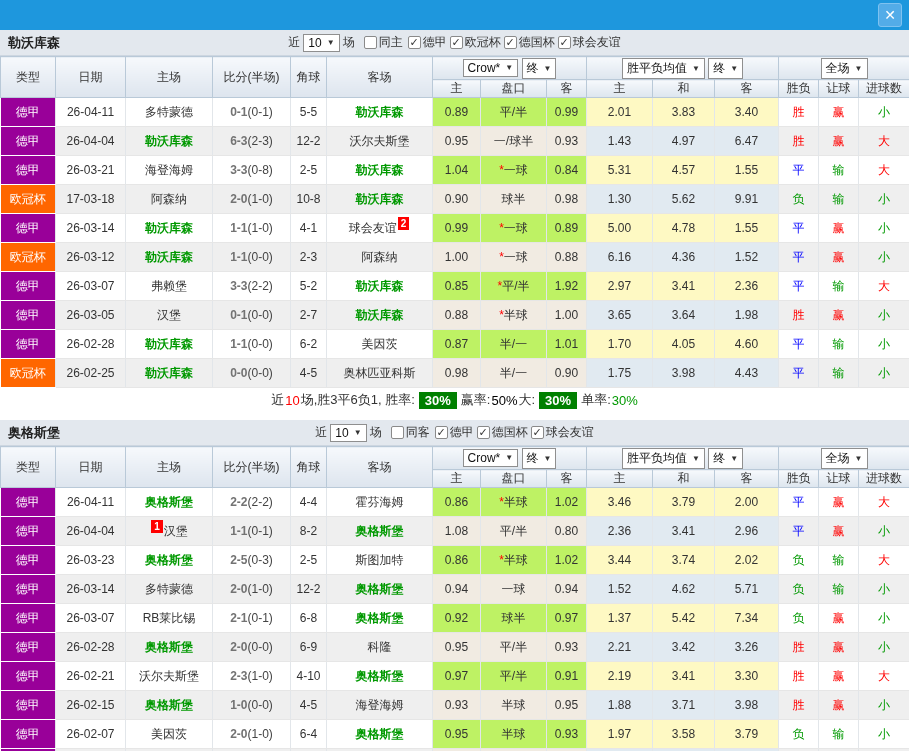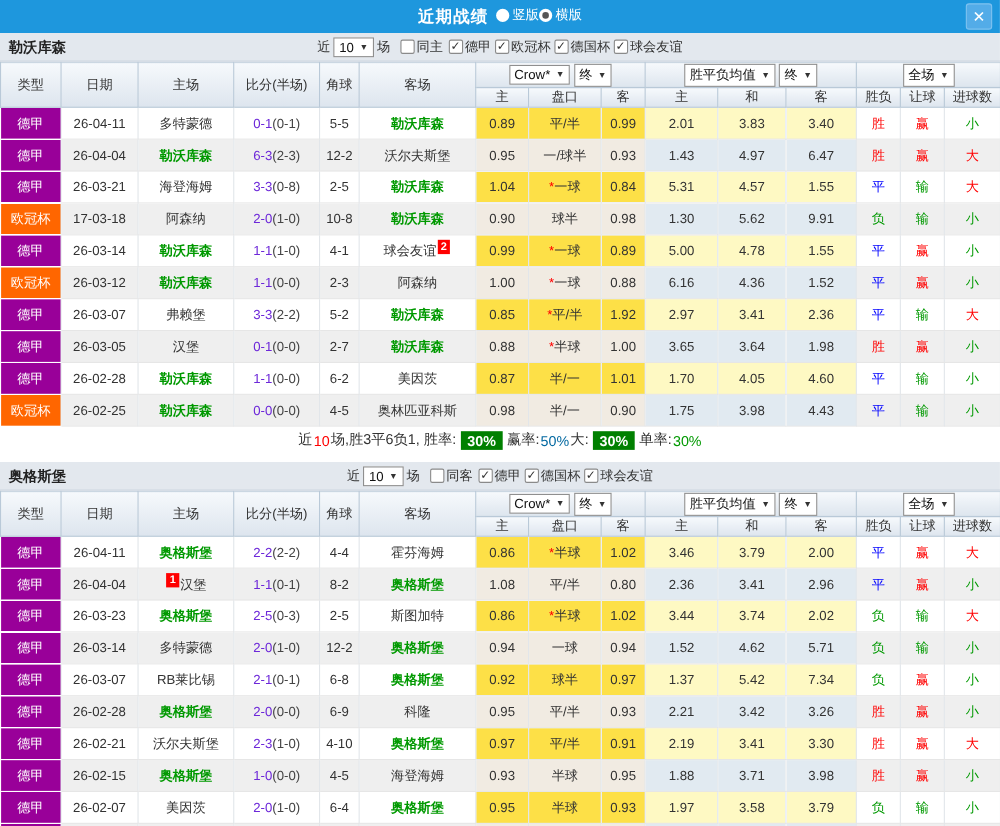--- a/index.html
+++ b/index.html
@@ -34,54 +34,44 @@
 
   
   table { border-collapse:collapse; table-layout:fixed; width:909px; }
   thead th { background:linear-gradient(#f6f9fc,#dde5ee); border:1px solid #b9c9d8;
     font-weight:normal; font-size:12px; color:#333; height:18px; padding:0; white-space:nowrap; }
   thead tr.grp th { height:23px; }
   tbody td { font-size:12px; text-align:center; height:28px; line-height:28px; padding:0;
     overflow:hidden; white-space:nowrap; color:#333;
     border-right:1px solid #e2e6ea; border-bottom:1px solid #e6e6e6; background:#fff; }
   tbody tr.even td { background:#efefef; }
-  tbody td.cr { background:#fde047; }  tbody tr.even td.cr { background:#f1ebe2; }
+  tbody td.cr { background:#bef264; }  tbody tr.even td.cr { background:#f1ebe2; }
   tbody td.bl { background:#fef9c3; }  tbody tr.even td.bl { background:#e1eaf1; }
   tbody td.type { color:#fff; border-bottom:1px solid #fff; }
   table { border-bottom:1px solid #0ea5e9; }
 
   .team-sel { color:#009900; font-weight:bold; }
   .card { display:inline-block; background:#f00; color:#fff; font-size:10px; font-weight:bold;
     line-height:13px; height:13px; padding:0 3px; vertical-align:super; margin:0 1px; }
-  .ft { color:#6d28d9; } .ht { color:#444; }
+  .ft { color:#737373;font-weight:bold; } .ht { color:#444; }
   .star { color:#f00; }
   .c-red { color:#f00; } .c-blue { color:#0000ff; } .c-green { color:#009900; }
 
   
   .summary { height:24px; display:flex; align-items:center; justify-content:center;
     font-size:13px; color:#333; background:#fff; gap:1px; }
   .sum-badge { background:#008000; color:#fff; padding:1px 6px; margin:0 3px; font-weight:bold; }
-  .sum-red { color:#f00; } .sum-blue { color:#0369a1; } .sum-green { color:#009900; }
+  .sum-red { color:#f00; } .sum-blue { color:#000000; } .sum-green { color:#009900; }
   .gap8 { height:8px; background:#fff; }
 </style>
 </head>
 <body>
 
 <div class="window">
   <div class="titlebar">
-    <div class="titlebar-center">
-      <span class="tb-title">近期战绩</span>
-      <span id="layout-radios"><span class="radio-opt">
-            <span class="radio"></span>
-            <span class="radio-label">竖版</span>
-          </span><span class="radio-opt">
-            <span class="radio sel"></span>
-            <span class="radio-label">横版</span>
-          </span></span>
-    </div>
     <div class="close-btn">
       <span>✕</span>
     </div>
   </div>
   <div id="sections">
       <div class="section-header">
         <span class="team-name">勒沃库森</span>
         <div class="filters">
           <span class="fw">近</span>
           <span class="dd">

